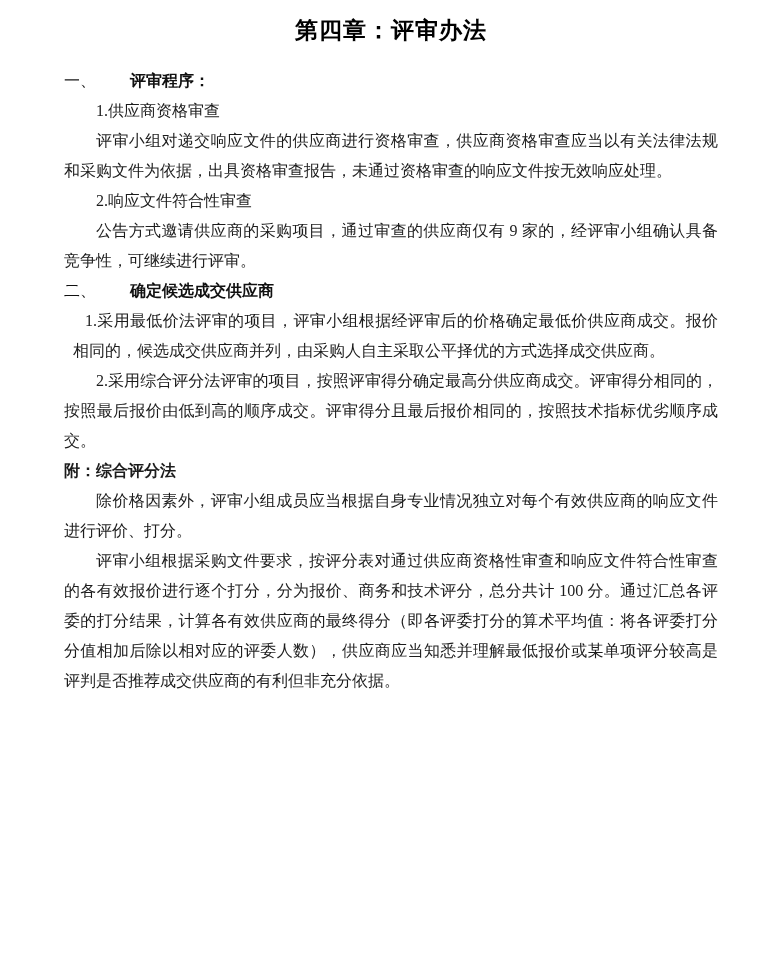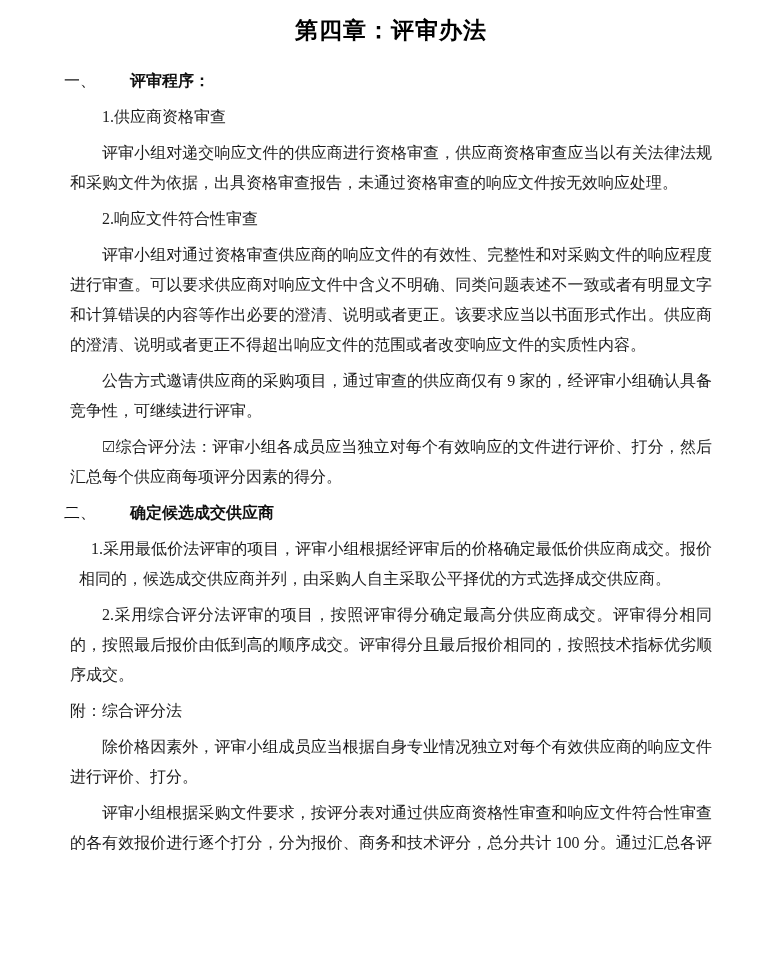--- a/index.html
+++ b/index.html
@@ -41,27 +41,27 @@
     padding-right: 7px;
   }
   .h .h-label {
     font-family: "Liberation Sans", sans-serif;
     font-weight: 700;
     margin-left: 27px;
   }
   .para, .sub, .plain {
     font-size: 16px;
     line-height: 30px;
-    margin: 6px;
+    margin: 0;
     text-align: justify;
     color: #1c1c1c;
   }
   .para { text-indent: 32px; }
   .sub { text-indent: 32px; text-align: left; }
-  .plain { text-indent: 0; text-align: left; }
+  .plain { text-indent: 0; text-align: left; font-weight: bold; }
   .para-hang {
     text-indent: 12px;
     padding-left: 9px;
   }
   .checkbox-glyph {
     display: inline;
     font-family: "DejaVu Sans", sans-serif;
     font-size: 15px;
   }
 </style>
@@ -74,27 +74,25 @@
     <h1 class="doc-title">第四章：评审办法</h1>
 
     <h2 class="h"><span class="h-prefix">一、</span><span class="h-label">评审程序：</span></h2>
 
     <p class="sub">1.供应商资格审查</p>
 
     <p class="para">评审小组对递交响应文件的供应商进行资格审查，供应商资格审查应当以有关法律法规和采购文件为依据，出具资格审查报告，未通过资格审查的响应文件按无效响应处理。</p>
 
     <p class="sub">2.响应文件符合性审查</p>
 
-    <p class="para">评审小组对通过资格审查供应商的响应文件的有效性、完整性和对采购文件的响应程度进行审查。可以要求供应商对响应文件中含义不明确、同类问题表述不一致或者有明显文字和计算错误的内容等作出必要的澄清、说明或者更正。该要求应当以书面形式作出。供应商的澄清、说明或者更正不得超出响应文件的范围或者改变响应文件的实质性内容。</p>
 
     <p class="para">公告方式邀请供应商的采购项目，通过审查的供应商仅有 9 家的，经评审小组确认具备竞争性，可继续进行评审。</p>
 
 
 
-    <p class="para"><span class="checkbox-glyph">☑</span><span>综合评分法：评审小组各成员应当独立对每个有效响应的文件进行评价、打分，然后汇总每个供应商每项评分因素的得分。</span></p>
 
     <h2 class="h"><span class="h-prefix">二、</span><span class="h-label">确定候选成交供应商</span></h2>
 
     <p class="para para-hang">1.采用最低价法评审的项目，评审小组根据经评审后的价格确定最低价供应商成交。报价相同的，候选成交供应商并列，由采购人自主采取公平择优的方式选择成交供应商。</p>
 
     <p class="para">2.采用综合评分法评审的项目，按照评审得分确定最高分供应商成交。评审得分相同的，按照最后报价由低到高的顺序成交。评审得分且最后报价相同的，按照技术指标优劣顺序成交。</p>
 
     <p class="plain">附：综合评分法</p>
 
     <p class="para">除价格因素外，评审小组成员应当根据自身专业情况独立对每个有效供应商的响应文件进行评价、打分。</p>

